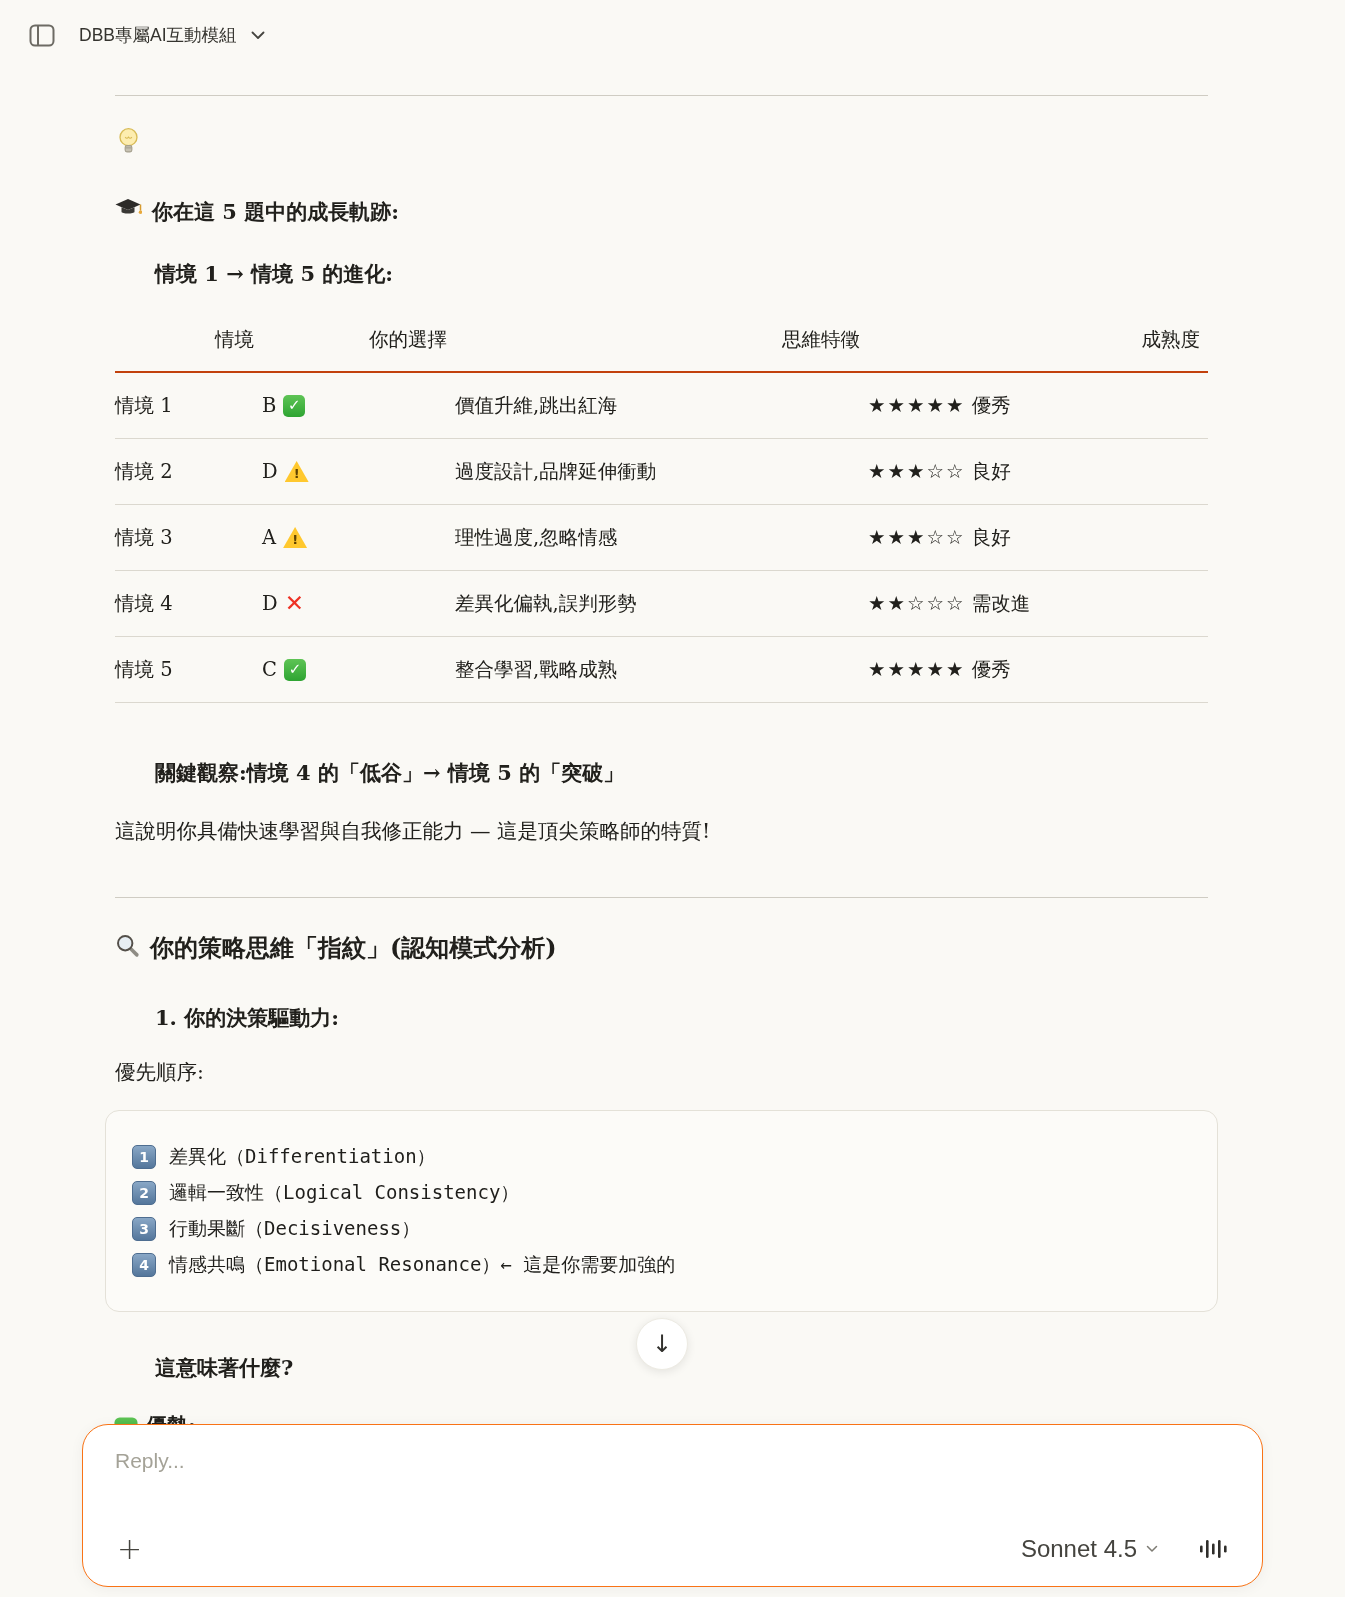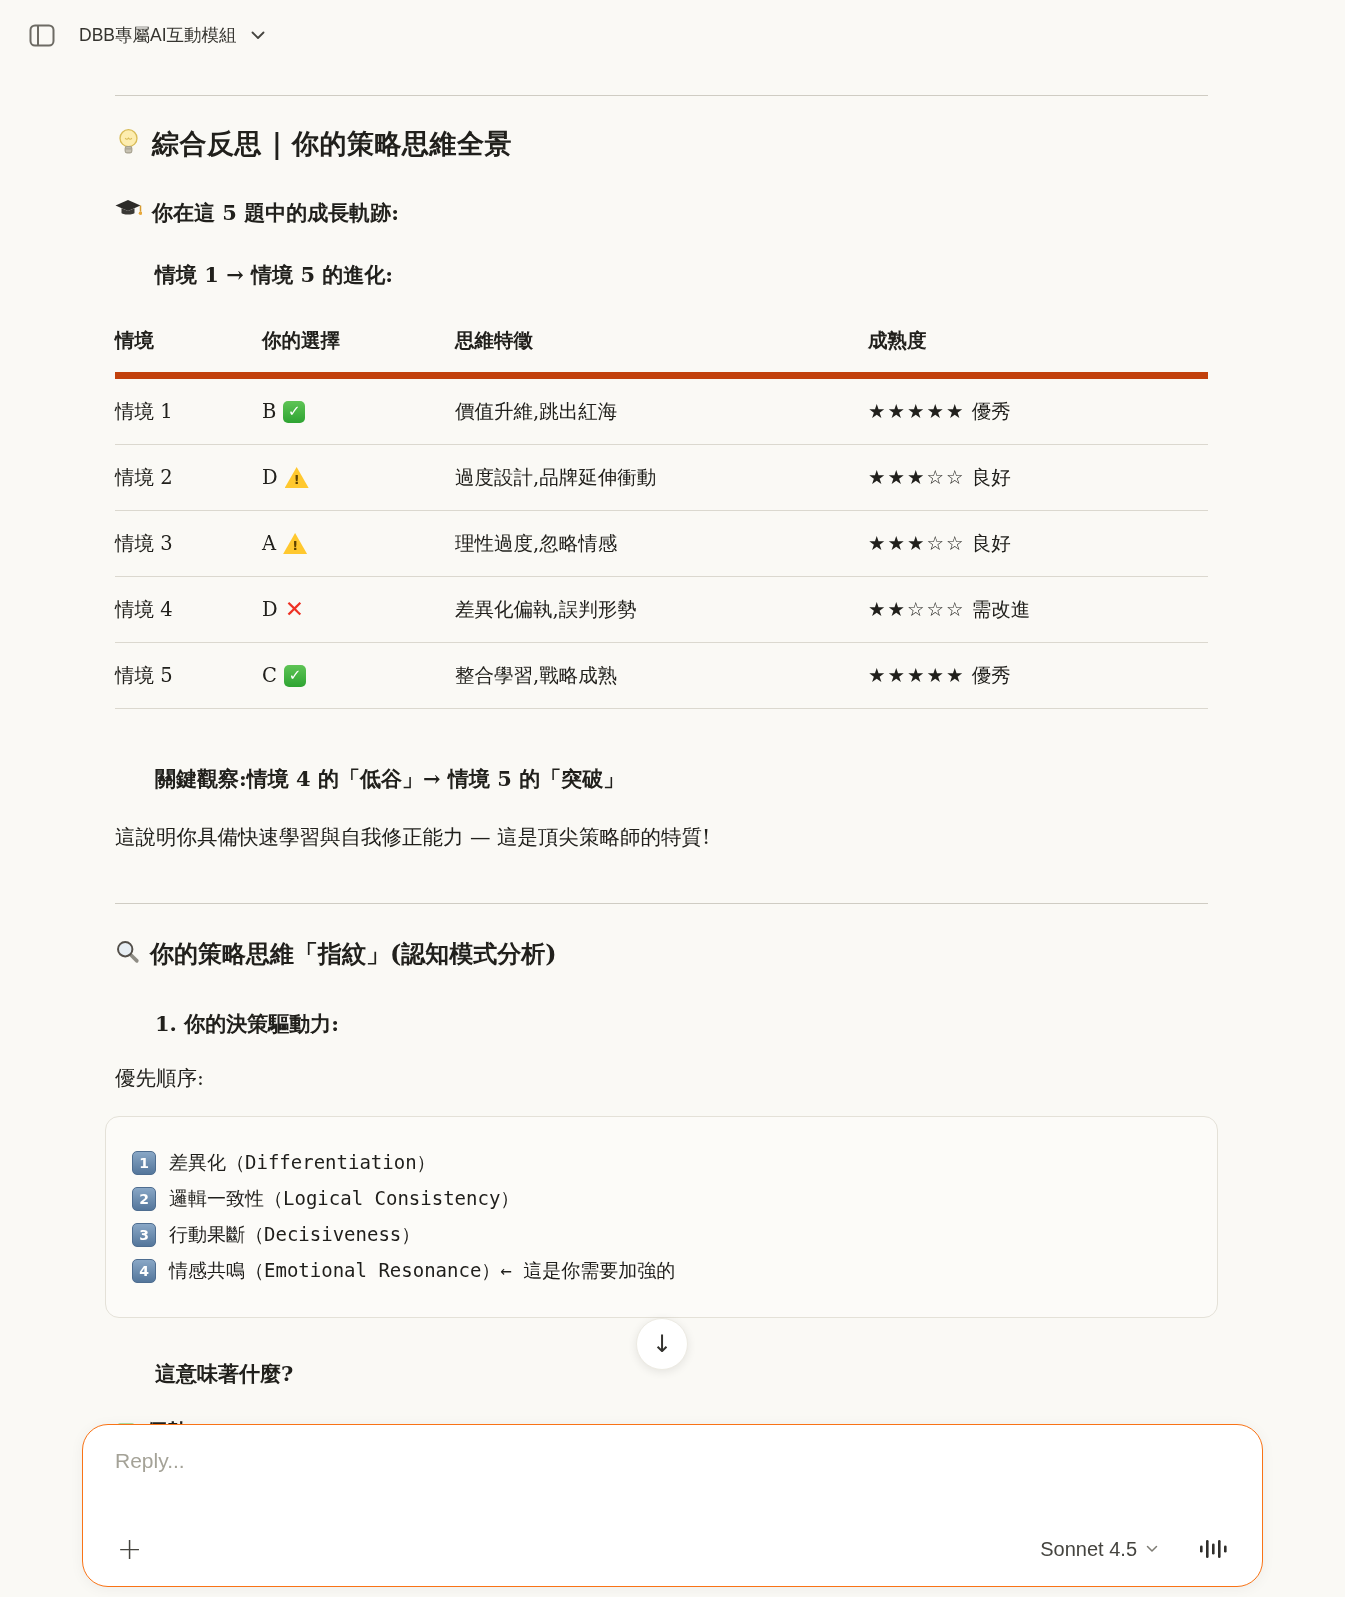--- a/index.html
+++ b/index.html
@@ -22,21 +22,21 @@
   .content { position:absolute; left:115px; width:1093px; top:95px; }
   hr.sect { border:none; border-top:1px solid #cfccc3; margin:0; }
 
   h1.doc-h1 { font-size:27px; font-weight:700; margin-top:30px; display:flex; align-items:center; gap:10px; letter-spacing:.5px; }
   .h3line { font-size:21px; font-weight:700; margin-top:36px; display:flex; align-items:flex-end; gap:10px; }
   .boldline { font-size:21px; font-weight:700; margin-top:34px;margin-left:40px; }
   .para { font-size:20.5px; margin-top:30px; }
 
   
   table.growth { width:100%; border-collapse:collapse; margin-top:28px; font-size:19.5px; table-layout:fixed; }
-  table.growth th { text-align:left; font-weight:700; padding:10px 8px 18px 0; border-bottom:7px solid #c2410c; }
+  table.growth th { text-align:right; font-weight:400; padding:10px 8px 18px 0; border-bottom:2px solid #c2410c; }
   table.growth td { padding:19px 8px 19px 0; border-bottom:1px solid #dbd8cf; vertical-align:middle; }
   .choice-cell { display:flex; align-items:center; gap:7px; }
   .stars { letter-spacing:2px; }
 
   
   .icon-check { display:inline-flex; align-items:center; justify-content:center; width:22px; height:22px; border-radius:5px;
     background:linear-gradient(180deg,#5ec455,#2ea432); color:#fff; font-family:"DejaVu Sans",sans-serif;
     font-size:15px; font-weight:900; line-height:1; }
   .icon-check::before { content:"✓"; }
   .icon-warn { display:inline-flex; align-items:flex-end; justify-content:center; width:24px; height:21px;
@@ -66,21 +66,21 @@
   
   .composer { position:absolute; left:82px; top:1424px; width:1181px; height:163px;
     background:#fff; border:1px solid #f97316; border-radius:26px; box-shadow:0 2px 14px rgba(0,0,0,.05);
     padding:24px 32px; font-family:"Liberation Sans","DejaVu Sans",sans-serif; }
   .composer textarea { width:100%; height:58px; border:none; outline:none; resize:none; background:transparent;
     font-family:"Liberation Sans","DejaVu Sans",sans-serif; font-size:21px; color:#2c2b27; }
   .composer textarea::placeholder { color:#a4a297; }
   .composer-row { position:absolute; left:30px; right:34px; bottom:22px; display:flex; align-items:center; justify-content:space-between; }
   .add-btn { font-size:30px; font-weight:200; color:#45443f; line-height:1; cursor:pointer; font-family:"DejaVu Sans",sans-serif; padding:0 4px; }
   .composer-right { display:flex; align-items:center; gap:40px; }
-  .model-select { display:flex; align-items:center; gap:9px; font-size:20px; color:#45443f; cursor:pointer; }
+  .model-select { display:flex; align-items:center; gap:9px; font-size:24px; color:#45443f; cursor:pointer; }
   .voice-btn { display:flex; align-items:center; cursor:pointer; }
 </style>
 </head>
 <body>
 
 <div class="page">
 
   <div class="topbar">
     <span class="sidebar-toggle">
       <svg width="26" height="23" viewBox="0 0 26 23">
@@ -103,21 +103,20 @@
 
     <h1 class="doc-h1">
       <span>
         <svg width="27" height="29" viewBox="0 0 24 26">
           <circle cx="12" cy="10" r="7.6" fill="#fdedaf" stroke="#d8bb56" stroke-width="1.2"></circle>
           <path d="M9 10 q1.5 2 3 0 q1.5 2 3 0" fill="none" stroke="#d8bb56" stroke-width="1"></path>
           <rect x="9" y="17.6" width="6" height="5.6" rx="1.6" fill="#c7c2b2" stroke="#a5a08e" stroke-width="1"></rect>
           <line x1="9.2" y1="19.6" x2="14.8" y2="19.6" stroke="#a5a08e" stroke-width="1"></line>
         </svg>
       </span>
-      <span>綜合反思 | 你的策略思維全景</span>
     </h1>
 
     <div class="h3line">
       <span>
         <svg width="27" height="24" viewBox="0 0 27 24">
           <polygon points="13,2 25.5,7.5 13,13 0.5,7.5" fill="#2c2b28"></polygon>
           <path d="M6.5,10.2 v4.6 c0,2.4 13,2.4 13,0 v-4.6 L13,13 Z" fill="#3a3935"></path>
           <path d="M25.5,7.5 v6.2" stroke="#d79b2e" stroke-width="1.5"></path>
           <circle cx="25.5" cy="15.2" r="1.8" fill="#e8a93c"></circle>
         </svg>

